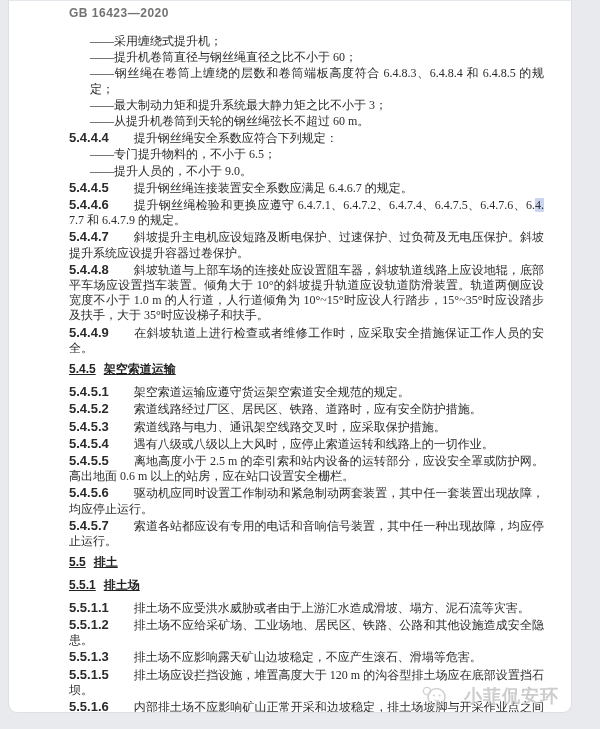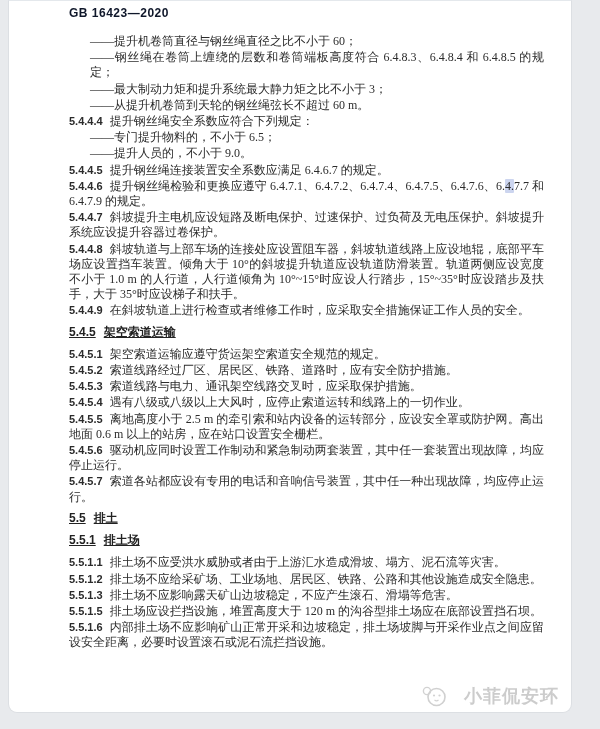--- a/index.html
+++ b/index.html
@@ -21,37 +21,37 @@
     overflow:hidden;
   }
   .page-body{
     padding:5px 27px 0 60px;
   }
   .std-header{
     font-family:"Liberation Sans","DejaVu Sans",sans-serif;
     font-weight:700;
     font-size:12px;
     letter-spacing:0.5px;
-    color:#0f172a;
+    color:#737373;
     line-height:15px;
     margin:0 0 13px 0;
   }
   .blk{
     margin:0 0 1px 0;
     font-size:12px;
     line-height:15.2px;
     color:#2b2b2b;
     text-align:justify;
     word-break:break-all;
   }
   .blk .num{
     font-family:"Liberation Sans","DejaVu Sans",sans-serif;
     font-weight:700;
-    font-size:11px;
-    margin-right:7px;
+    font-size:13px;
+    margin-right:25px;
     white-space:nowrap;
   }
   .dash{
     padding-left:21px;
   }
   .h2,.h3{
     font-family:"Liberation Sans","DejaVu Sans",sans-serif;
     font-weight:700;
     font-size:12px;
     margin:6px 0 7px 0;
@@ -85,20 +85,21 @@
   }
   .watermark-logo{width:26px;height:24px;display:block;}
 </style>
 </head>
 <body>
 
 <div class="page">
   <div class="page-body">
     <p class="std-header">GB 16423—2020</p>
 
+  <p class="blk dash"><span>——采用缠绕式提升机；</span></p>
       <p class="blk dash"><span>——提升机卷筒直径与钢丝绳直径之比不小于 60；</span></p>
       <p class="blk dash"><span>——钢丝绳在卷筒上缠绕的层数和卷筒端板高度符合 6.4.8.3、6.4.8.4 和 6.4.8.5 的规定；</span></p>
       <p class="blk dash"><span>——最大制动力矩和提升系统最大静力矩之比不小于 3；</span></p>
       <p class="blk dash"><span>——从提升机卷筒到天轮的钢丝绳弦长不超过 60 m。</span></p>
       <p class="blk clause"><span class="num">5.4.4.4</span><span>提升钢丝绳安全系数应符合下列规定：</span></p>
       <p class="blk dash"><span>——专门提升物料的，不小于 6.5；</span></p>
       <p class="blk dash"><span>——提升人员的，不小于 9.0。</span></p>
       <p class="blk clause"><span class="num">5.4.4.5</span><span>提升钢丝绳连接装置安全系数应满足 6.4.6.7 的规定。</span></p>
       <p class="blk clause"><span class="num">5.4.4.6</span><span>提升钢丝绳检验和更换应遵守 6.4.7.1、6.4.7.2、6.4.7.4、6.4.7.5、6.4.7.6、6.</span><span class="hl">4.</span><span>7.7 和 6.4.7.9 的规定。</span></p>
       <p class="blk clause"><span class="num">5.4.4.7</span><span>斜坡提升主电机应设短路及断电保护、过速保护、过负荷及无电压保护。斜坡提升系统应设提升容器过卷保护。</span></p>

